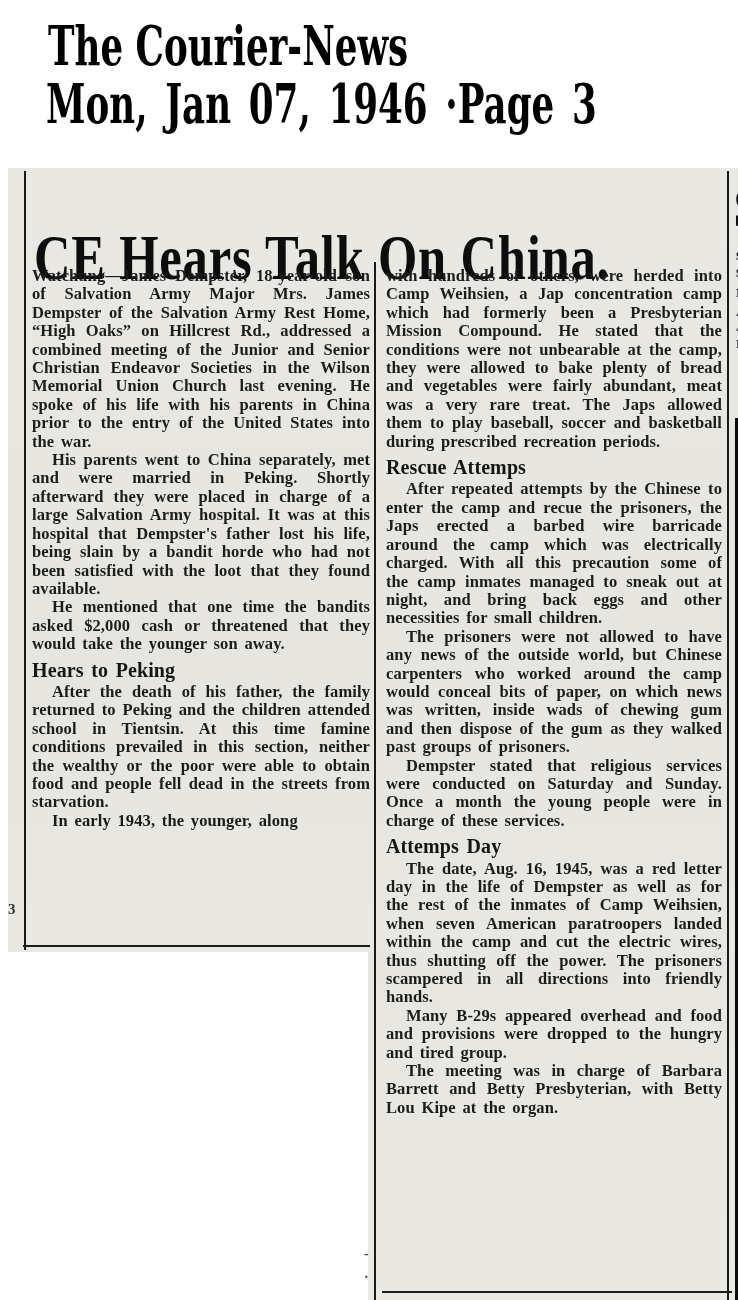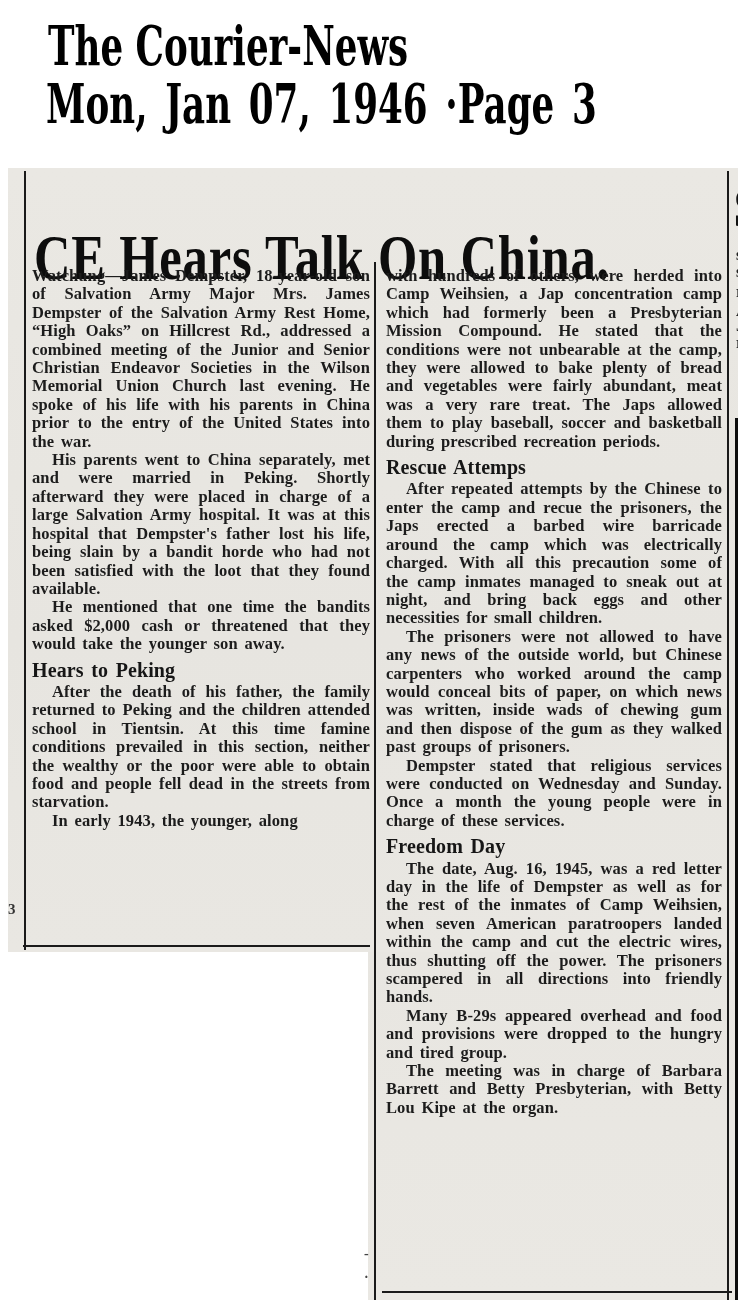--- a/index.html
+++ b/index.html
@@ -102,22 +102,22 @@
     <h3 class="subhead">Hears to Peking</h3>
     <p>After the death of his father, the family returned to Peking and the children attended school in Tientsin. At this time famine conditions prevailed in this section, neither the wealthy or the poor were able to obtain food and people fell dead in the streets from starvation.</p>
     <p>In early 1943, the younger, along</p>
   </div>
 
   <div class="col col-right">
     <p class="no-indent">with hundreds of others, were herded into Camp Weihsien, a Jap concentration camp which had formerly been a Presbyterian Mission Compound.  He stated that the conditions were not unbearable at the camp, they were allowed to bake plenty of bread and vegetables were fairly abundant, meat was a very rare treat.  The Japs allowed them to play baseball, soccer and basketball during prescribed recreation periods.</p>
     <h3 class="subhead">Rescue Attemps</h3>
     <p>After repeated attempts by the Chinese to enter the camp and recue the prisoners, the Japs erected a barbed wire barricade around the camp which was electrically charged.  With all this precaution some of the camp inmates managed to sneak out at night, and bring back eggs and other necessities for small children.</p>
     <p>The prisoners were not allowed to have any news of the outside world, but Chinese carpenters who worked around the camp would conceal bits of paper, on which news was written, inside wads of chewing gum and then dispose of the gum as they walked past groups of prisoners.</p>
-    <p>Dempster stated that religious services were conducted on Wednesday and Sunday.  Once a month the young people were in charge of these services.</p>
-    <h3 class="subhead">Freedom Day</h3>
+    <p>Dempster stated that religious services were conducted on Saturday and Sunday.  Once a month the young people were in charge of these services.</p>
+    <h3 class="subhead">Attemps Day</h3>
     <p>The date, Aug. 16, 1945, was a red letter day in the life of Dempster as well as for the rest of the inmates of Camp Weihsien, when seven American paratroopers landed within the camp and cut the electric wires, thus shutting off the power.  The prisoners scampered in all directions into friendly hands.</p>
     <p>Many B-29s appeared overhead and food and provisions were dropped to the hungry and tired group.</p>
     <p>The meeting was in charge of Barbara Barrett and Betty Presbyterian, with Betty Lou Kipe at the organ.</p>
   </div>
 
   <div class="frag frag-headline-s">S</div>
   <div class="frag frag-letter fl-0">s</div>
   <div class="frag frag-letter fl-1">s</div>
   <div class="frag frag-letter fl-2">r</div>
   <div class="frag frag-letter fl-3">A</div>

